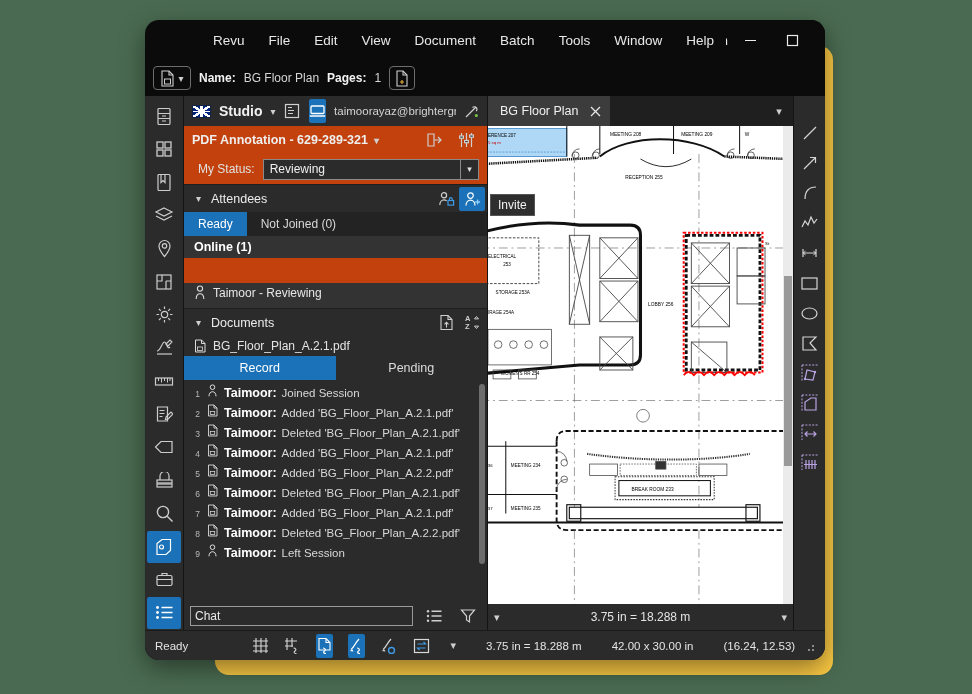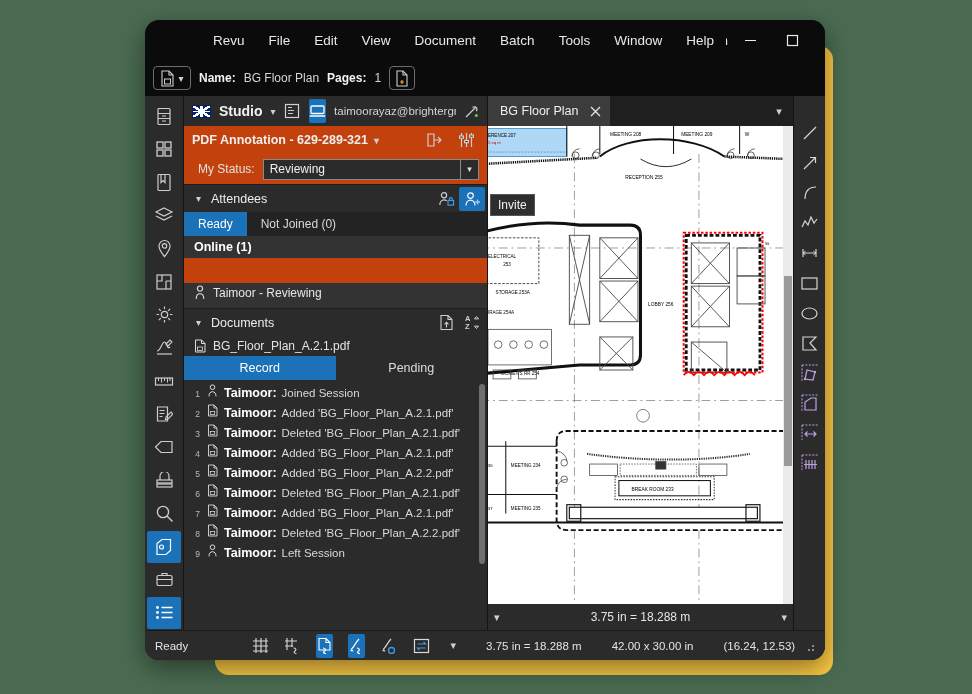--- a/index.html
+++ b/index.html
@@ -750,20 +750,40 @@
                   <path d="M2 12.3c0-2.8 1.3-4.6 3.5-4.6s3.5 1.8 3.5 4.6" fill="none" stroke="#dcdcdc" stroke-width="1"></path>
                 </svg>
               </span>
             <span class="rec-user">Taimoor:</span>
             <span class="rec-act">Left Session</span>
           </div>
         </div>
         <div id="rec-scroll"></div>
       </div>
 
+      <div id="chatbar">
+        <input id="chat-input" placeholder="Chat" style="">
+        <div class="sq-btn">
+          <svg width="17" height="14" viewBox="0 0 17 14">
+              <g fill="currentColor">
+                <circle cx="2" cy="2.2" r="1.2"></circle>
+                <circle cx="2" cy="7" r="1.2"></circle>
+                <circle cx="2" cy="11.8" r="1.2"></circle>
+              </g>
+              <g stroke="currentColor" stroke-width="1.4">
+                <path d="M5.5 2.2h10M5.5 7h10M5.5 11.8h10"></path>
+              </g>
+            </svg>
+        </div>
+        <div class="sq-btn">
+          <svg width="16" height="16" viewBox="0 0 16 16">
+              <path d="M1.5 2h13l-5 6v6l-3-2V8z" fill="none" stroke="currentColor" stroke-width="1.2"></path>
+            </svg>
+        </div>
+      </div>
     </div>
 
     <div id="viewer">
       <div id="viewer-tabs">
         <div id="doc-tab">
           <span>BG Floor Plan</span>
           <span>
             <svg width="13" height="13" viewBox="0 0 13 13">
                 <path d="M2 2l9 9M11 2L2 11" stroke="#e6e6e6" stroke-width="1.3"></path>
               </svg>

